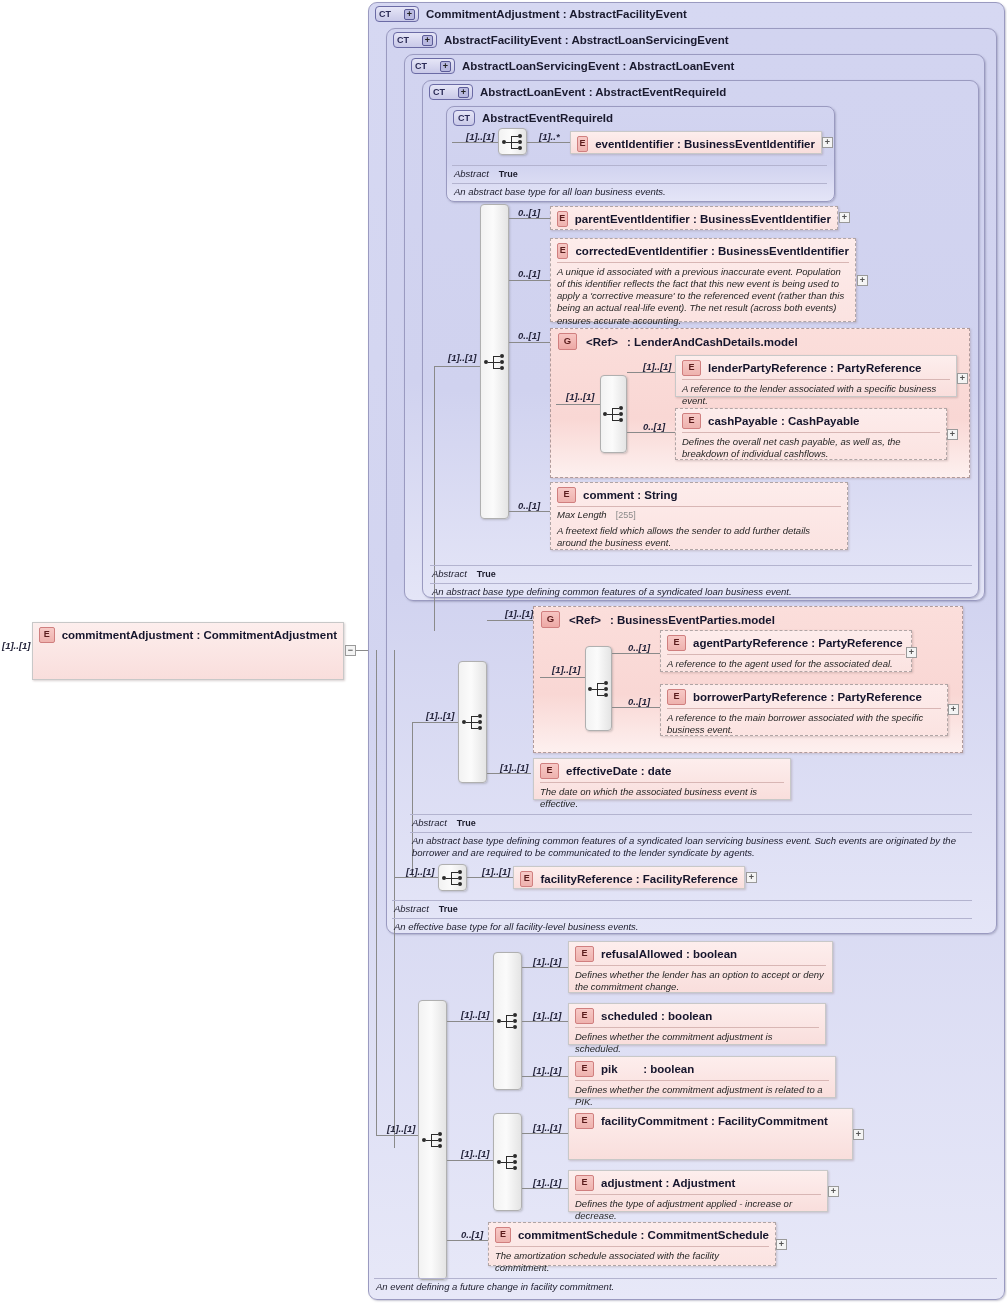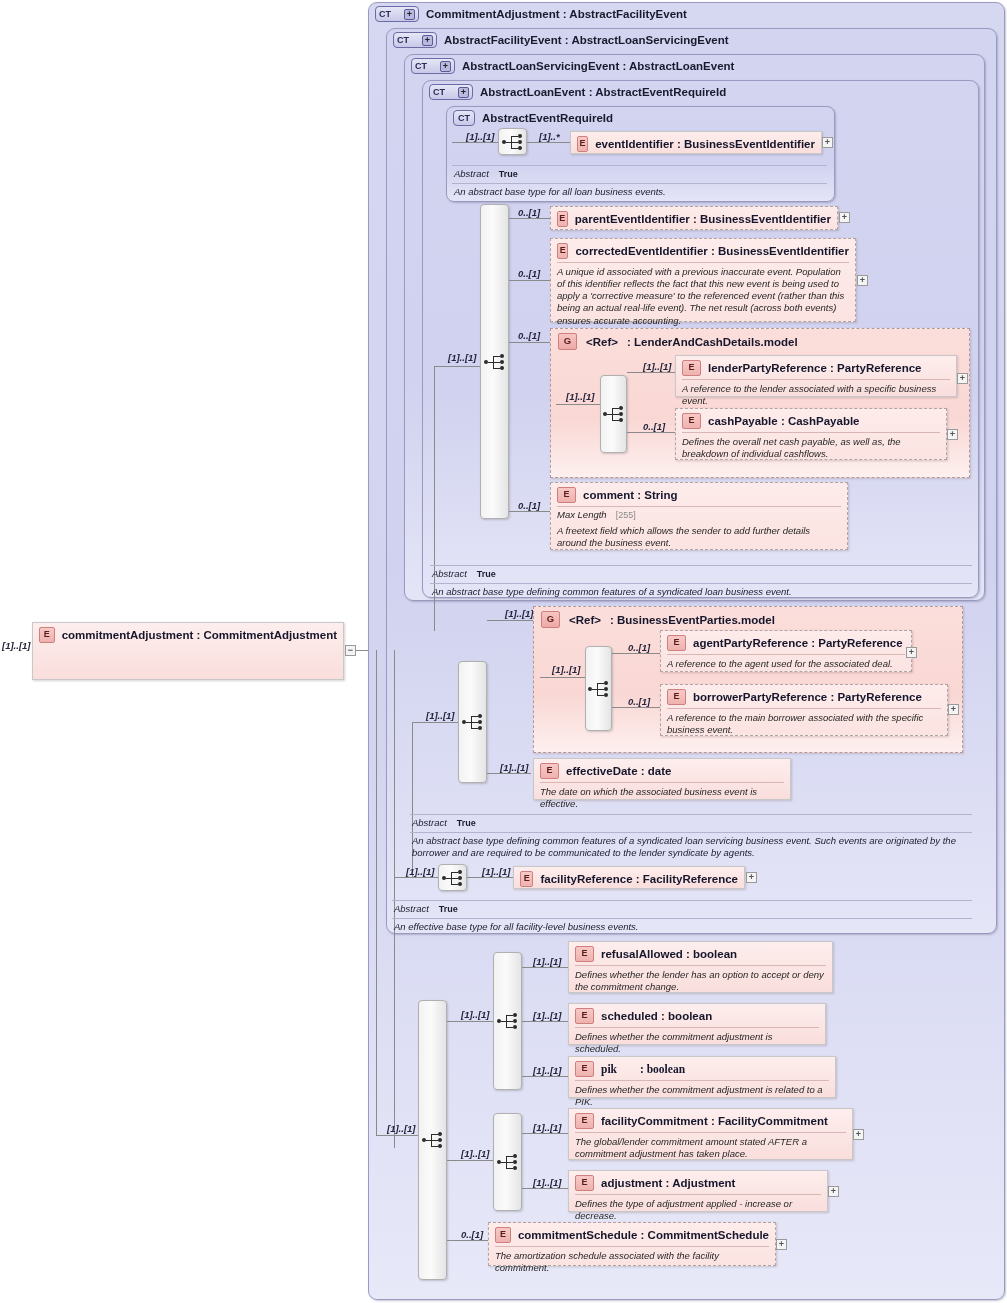--- a/index.html
+++ b/index.html
@@ -491,21 +491,21 @@
       <span>scheduled : boolean</span>
     </div>
     <div class="edoc">Defines whether the commitment adjustment is scheduled.</div>
   </div>
 
   <div class="ln lnh" style="left:522px;top:1076px;width:46px;"></div>
   <div class="card" style="left:533px;top:1065px;">[1]..[1]</div>
   <div class="ebox solid" style="left:568px;top:1056px;width:268px;height:42px;">
     <div class="etitle">
       <span class="e-badge">E</span>
-      <span style="white-space:pre;font-family:Liberation Serif, serif;">pik        : boolean</span>
+      <span style="white-space:pre;">pik        : boolean</span>
     </div>
     <div class="edoc">Defines whether the commitment adjustment is related to a PIK.</div>
   </div>
 
   <div class="seq" style="left:493px;top:1113px;width:29px;height:98px;">
     <span class="seqicon">
       <i class="dotL"></i>
         <i class="hl"></i>
         <i class="vb"></i>
         <i class="h1"></i>
@@ -519,21 +519,20 @@
   <div class="card" style="left:461px;top:1148px;">[1]..[1]</div>
   <div class="ln lnh" style="left:447px;top:1160px;width:46px;"></div>
 
   <div class="ln lnh" style="left:522px;top:1133px;width:46px;"></div>
   <div class="card" style="left:533px;top:1122px;">[1]..[1]</div>
   <div class="ebox solid" style="left:568px;top:1108px;width:285px;height:52px;">
     <div class="etitle">
       <span class="e-badge">E</span>
       <span>facilityCommitment : FacilityCommitment</span>
     </div>
-    <div class="edoc">The global/lender commitment amount stated AFTER a commitment adjustment has taken place.</div>
   </div>
   <div class="tgl" style="left:853px;top:1129px;">+</div>
 
   <div class="ln lnh" style="left:522px;top:1188px;width:46px;"></div>
   <div class="card" style="left:533px;top:1177px;">[1]..[1]</div>
   <div class="ebox solid" style="left:568px;top:1170px;width:260px;height:42px;">
     <div class="etitle">
       <span class="e-badge">E</span>
       <span>adjustment : Adjustment</span>
     </div>
@@ -545,14 +544,17 @@
   <div class="card" style="left:461px;top:1229px;">0..[1]</div>
   <div class="ebox dashed" style="left:488px;top:1222px;width:288px;height:44px;">
     <div class="etitle">
       <span class="e-badge">E</span>
       <span>commitmentSchedule : CommitmentSchedule</span>
     </div>
     <div class="edoc">The amortization schedule associated with the facility commitment.</div>
   </div>
   <div class="tgl" style="left:776px;top:1239px;">+</div>
 
+  <div class="footer" style="left:374px;top:1278px;width:623px;">
+    <div class="frow fdoc">An event defining a future change in facility commitment.</div>
+  </div>
 
 </div>
 
 </body></html>

